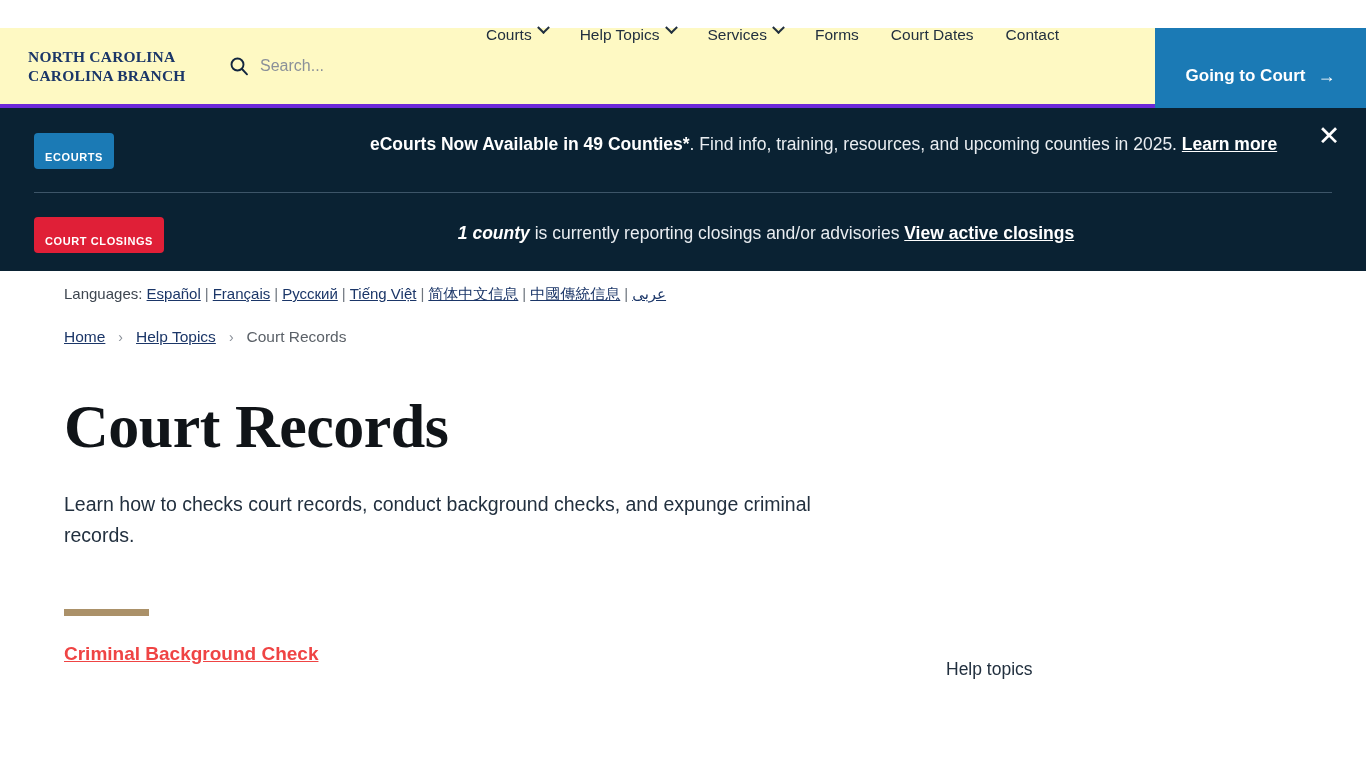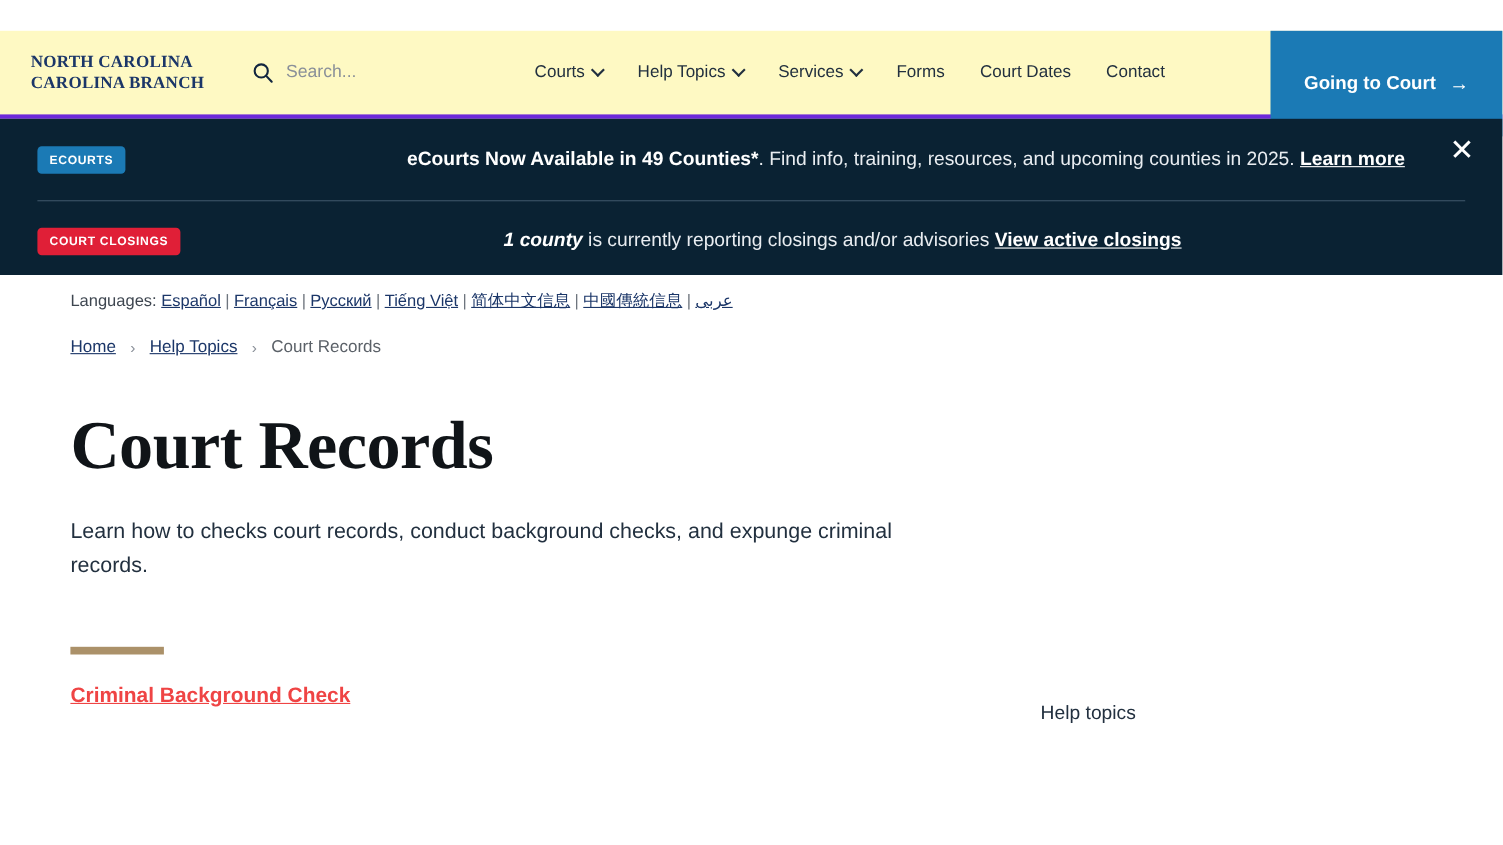--- a/index.html
+++ b/index.html
@@ -61,21 +61,20 @@
 
   .mainnav {
     display: flex;
     align-items: center;
     gap: 32px;
     margin-left: 26px;
     height: 80px;
   }
   .navitem {
     display: flex;
-    align-items: center;
     gap: 7px;
     font-size: 15.5px;
     color: #22303f;
     cursor: pointer;
     white-space: nowrap;
     height: 80px;
   }
   .chev {
     display: inline-block;
     width: 9px; height: 9px;
@@ -129,21 +128,21 @@
     flex: 0 0 336px;
     padding-top: 3px;
   }
   .badge {
     display: inline-block;
     border-radius: 4px;
     color: #ffffff;
     font-size: 11px;
     font-weight: 700;
     letter-spacing: 0.6px;
-    padding: 7px 11px 6px 11px;
+    padding: 18px 11px 6px 11px;
     cursor: pointer;
   }
   .badge-ecourts { background: #1b7ab5; }
   .badge-closings { background: #e01f37; }
 
   .banner-text {
     color: #e9edf1;
     font-size: 17.5px;
     line-height: 29px;
     flex: 1;

